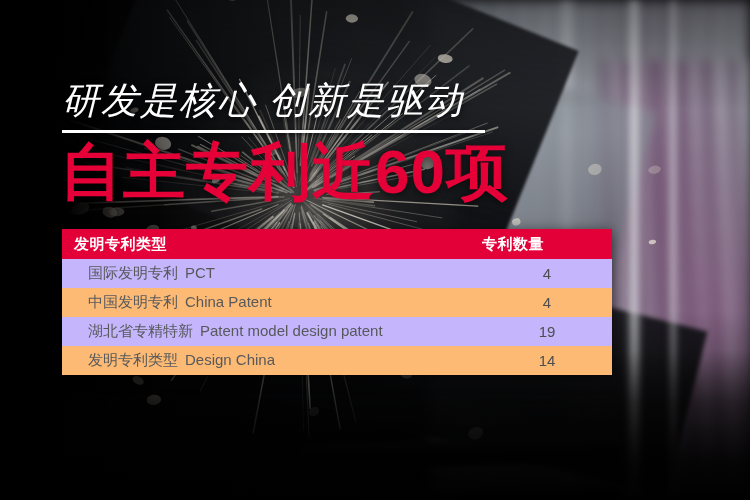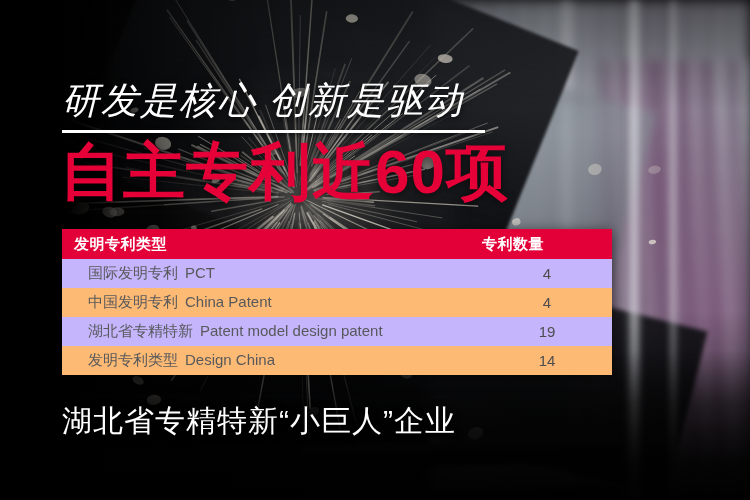--- a/index.html
+++ b/index.html
@@ -460,16 +460,15 @@
           <td class="cell-type"><span class="cn">湖北省专精特新</span><span class="en">Patent model design patent</span></td>
           <td class="cell-count">19</td>
         </tr>
         <tr class="row-even">
           <td class="cell-type"><span class="cn">发明专利类型</span><span class="en">Design China</span></td>
           <td class="cell-count">14</td>
         </tr>
       </tbody>
     </table>
 
-    <div class="footline">湖北省专精特新“小巨人”企业</div>
 
   </div>
 </div>
 
 </body></html>

